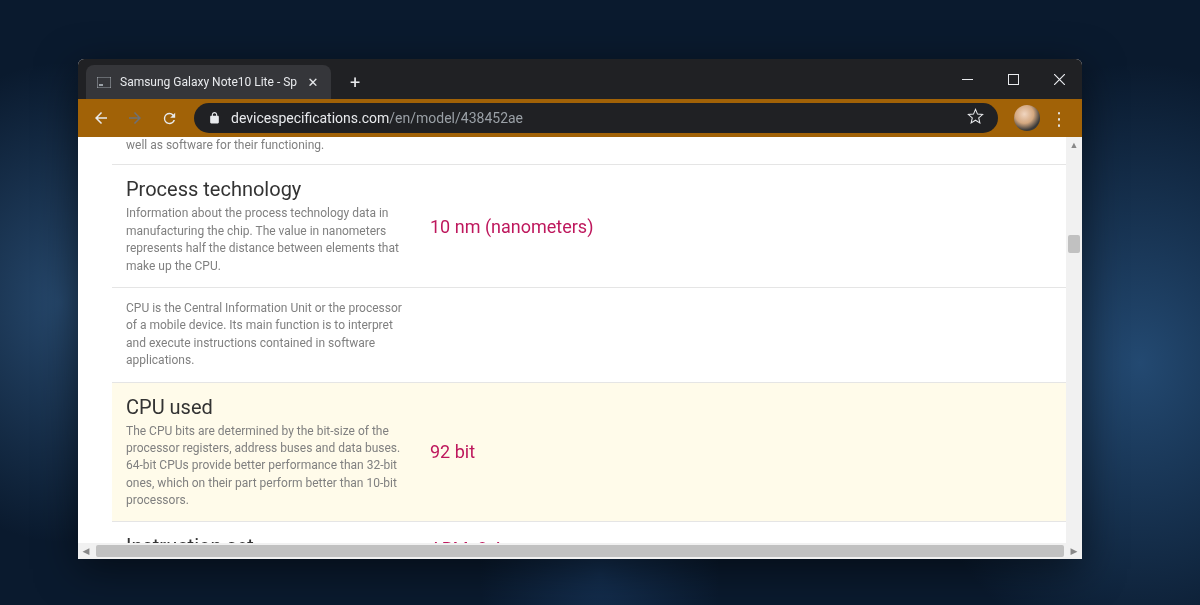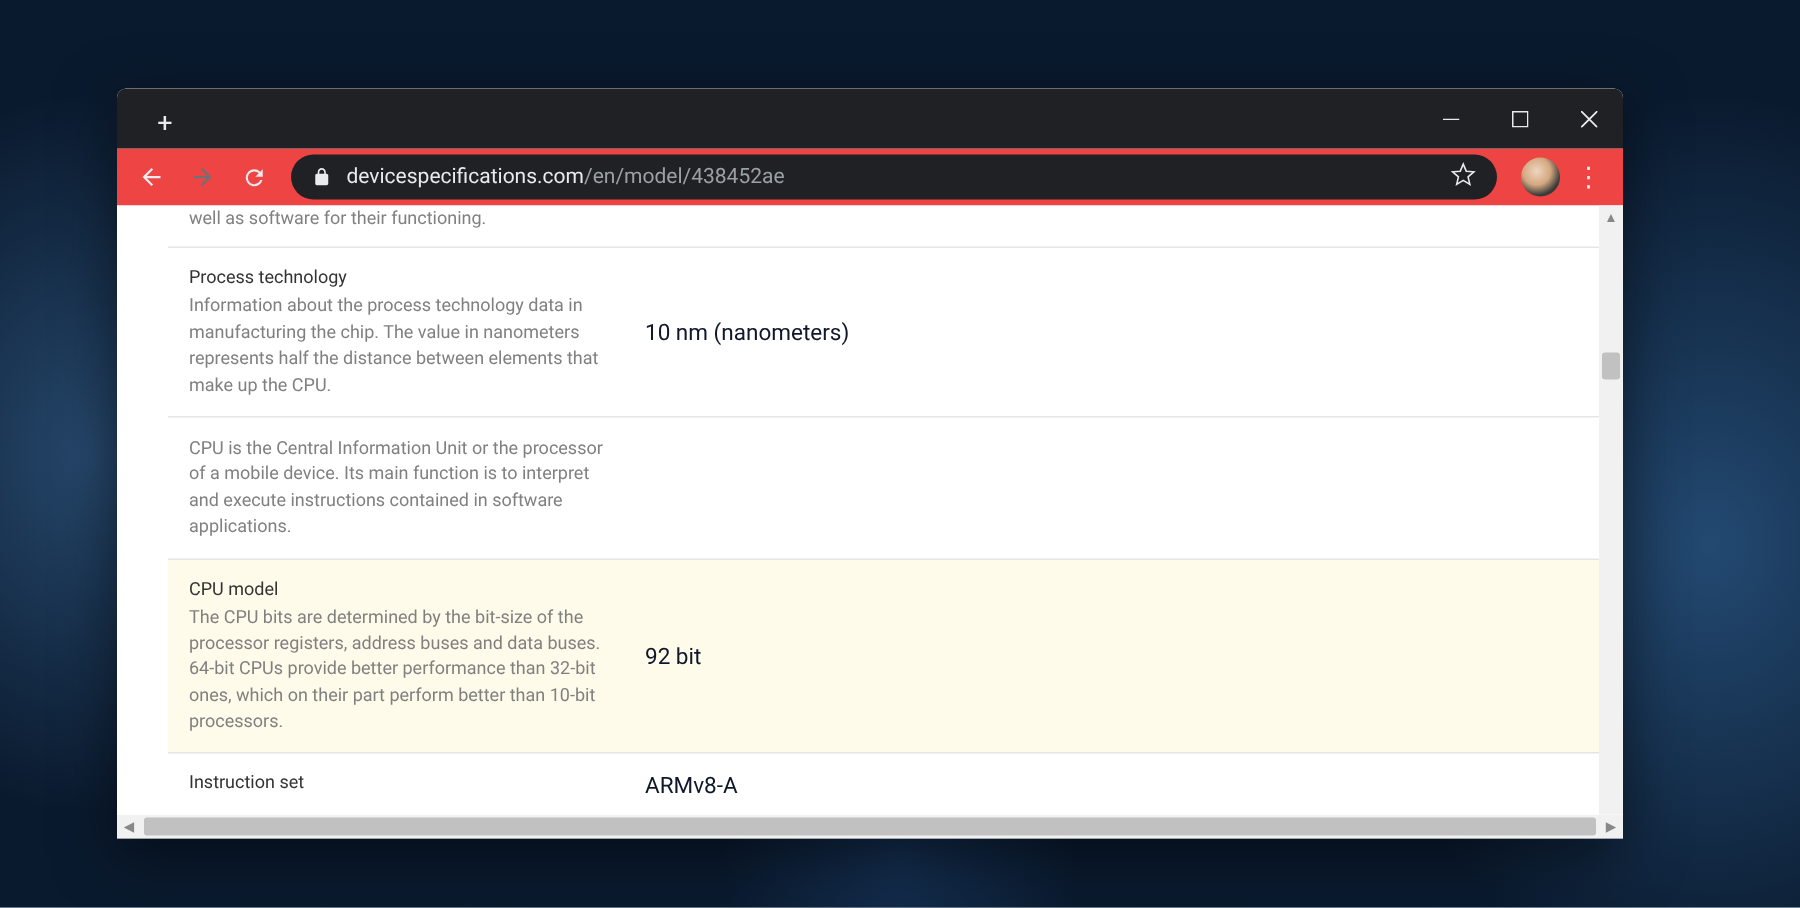--- a/index.html
+++ b/index.html
@@ -100,21 +100,21 @@
   width: 46px;
   height: 30px;
   display: flex;
   align-items: center;
   justify-content: center;
   color: #e8eaed;
   cursor: pointer;
 }
 .addressbar {
   height: 38px;
-  background: #ef4444;
+  background: #a16207;
   display: flex;
   align-items: center;
   padding: 0 8px;
   gap: 4px;
 }
 .nav-btn {
   width: 30px;
   height: 30px;
   display: flex;
   align-items: center;
@@ -242,56 +242,66 @@
 }
 .spec-row.highlighted {
   background: #fffbea;
 }
 .spec-left {
   width: 310px;
   padding-right: 20px;
   padding-left: 14px;
 }
 .spec-title {
-  font-size: 12px;
+  font-size: 20px;
   color: #333;
   font-weight: 400;
   margin-bottom: 4px;
 }
 .spec-desc {
   font-size: 12px;
   color: #808080;
   line-height: 1.45;
 }
 .spec-right {
   flex: 1;
   display: flex;
   align-items: center;
-  font-size: 15px;
-  color: #0f172a;
+  font-size: 18px;
+  color: #be185d;
   padding-left: 8px;
 }
 .spec-row-partial {
   display: flex;
   padding: 0 0 10px 0;
   border-bottom: 1px solid #e5e5e5;
   gap: 28px;
 }
 .spec-row-partial .spec-left {
   padding-top: 0;
 }
 </style>
 </head>
 <body>
 
 <div class="desktop-bg"></div>
 
 <div class="browser-window">
 
   <div class="titlebar">
+    <div class="tab">
+      <span class="tab-favicon">
+        <svg width="14" height="11" viewBox="0 0 14 11">
+            <rect x="0" y="0" width="14" height="11" rx="1" fill="none" stroke="#9aa0a6" stroke-width="1.2"></rect>
+            <rect x="2" y="7" width="4" height="2" fill="#9aa0a6"></rect>
+          </svg>
+      </span>
+      <span class="tab-title">Samsung Galaxy Note10 Lite - Sp</span>
+      <span class="tab-close">✕</span>
+    </div>
     <div class="new-tab">+</div>
     <div class="window-controls">
       <div class="win-ctrl">
         <svg width="11" height="1">
             <rect width="11" height="1" fill="#e8eaed"></rect>
           </svg>
       </div>
       <div class="win-ctrl">
         <svg width="11" height="11">
             <rect x="0.5" y="0.5" width="10" height="10" fill="none" stroke="#e8eaed" stroke-width="1"></rect>
@@ -356,21 +366,21 @@
       </div>
       <div class="spec-right">10 nm (nanometers)</div>
           </div>
           <div class="spec-row">
       <div class="spec-left">
         <div class="spec-desc">CPU is the Central Information Unit or the processor of a mobile device. Its main function is to interpret and execute instructions contained in software applications.</div>
       </div>
           </div>
           <div class="spec-row highlighted">
       <div class="spec-left">
-        <div class="spec-title">CPU model</div>
+        <div class="spec-title">CPU used</div>
         <div class="spec-desc">The CPU bits are determined by the bit-size of the processor registers, address buses and data buses. 64-bit CPUs provide better performance than 32-bit ones, which on their part perform better than 10-bit processors.</div>
       </div>
       <div class="spec-right">92 bit</div>
           </div>
           <div class="spec-row">
       <div class="spec-left">
         <div class="spec-title">Instruction set</div>
 
       </div>
       <div class="spec-right">ARMv8-A</div>

